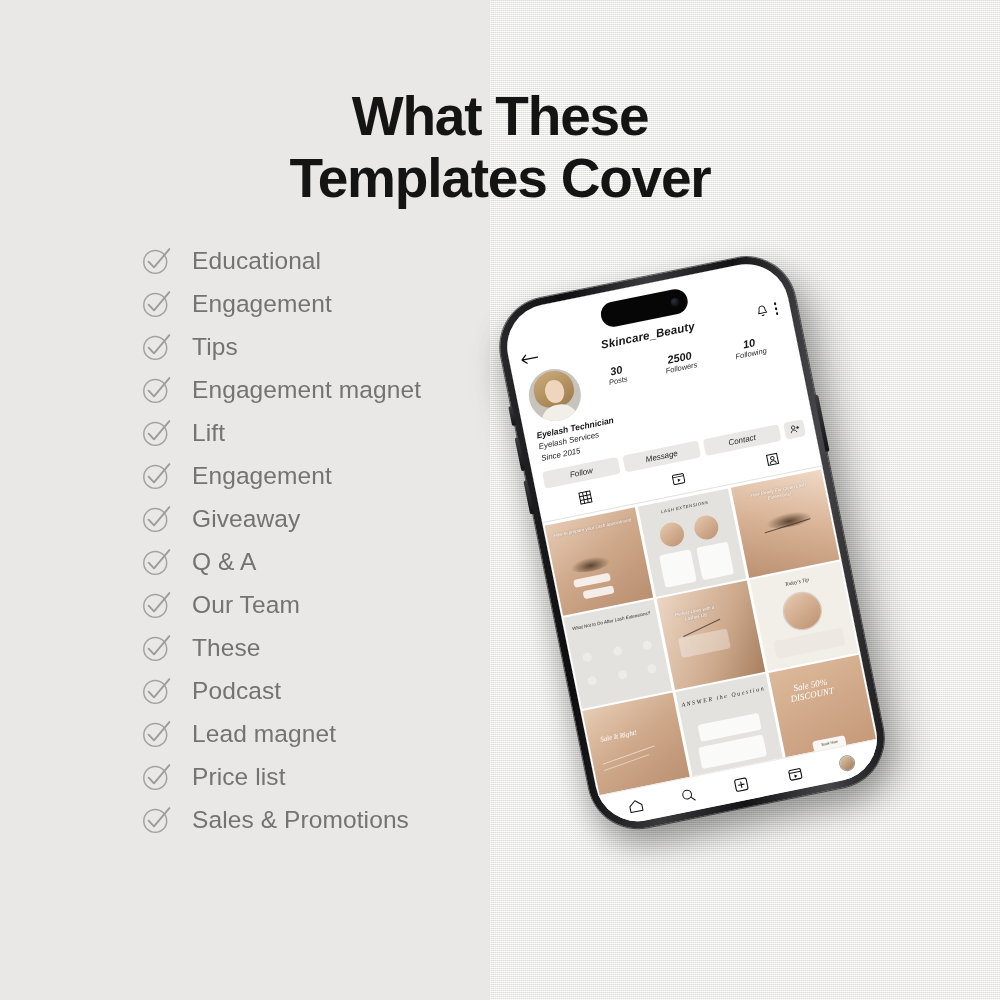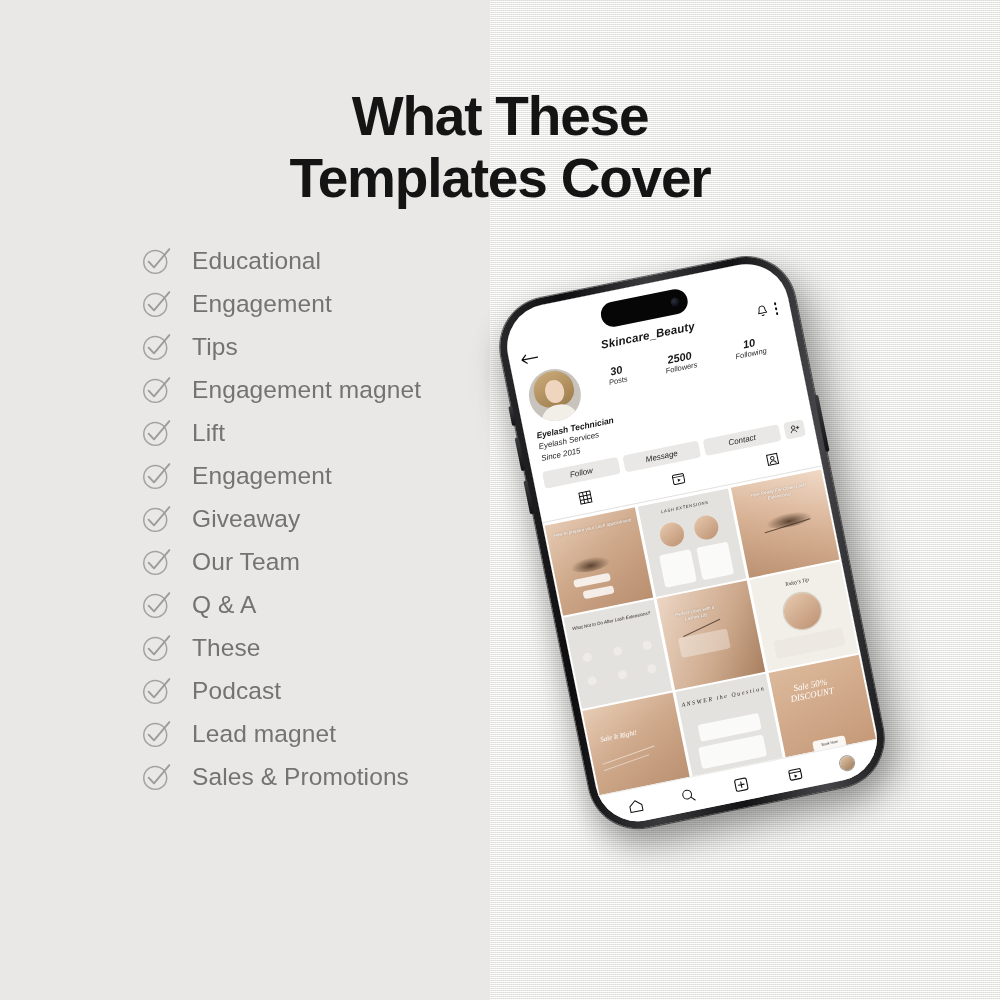--- a/index.html
+++ b/index.html
@@ -265,57 +265,66 @@
         </span>
         <span class="check-label">Giveaway</span>
       </div>
       <div class="check-item">
         <span class="check-icon">
           <svg viewBox="0 0 34 32">
             <circle cx="15" cy="17" r="13" fill="none" stroke="#a2a2a0" stroke-width="1.7"></circle>
             <path d="M7.5 16.8 L13.6 23.2 L31 2.5" fill="none" stroke="#9b9b99" stroke-width="2.1" stroke-linecap="round" stroke-linejoin="round"></path>
           </svg>
         </span>
+        <span class="check-label">Q &amp; A</span>
+      </div>
+      <div class="check-item">
+        <span class="check-icon">
+          <svg viewBox="0 0 34 32">
+            <circle cx="15" cy="17" r="13" fill="none" stroke="#a2a2a0" stroke-width="1.7"></circle>
+            <path d="M7.5 16.8 L13.6 23.2 L31 2.5" fill="none" stroke="#9b9b99" stroke-width="2.1" stroke-linecap="round" stroke-linejoin="round"></path>
+          </svg>
+        </span>
         <span class="check-label">Our Team</span>
       </div>
       <div class="check-item">
         <span class="check-icon">
           <svg viewBox="0 0 34 32">
             <circle cx="15" cy="17" r="13" fill="none" stroke="#a2a2a0" stroke-width="1.7"></circle>
             <path d="M7.5 16.8 L13.6 23.2 L31 2.5" fill="none" stroke="#9b9b99" stroke-width="2.1" stroke-linecap="round" stroke-linejoin="round"></path>
           </svg>
         </span>
-        <span class="check-label">Q &amp; A</span>
-      </div>
-      <div class="check-item">
-        <span class="check-icon">
-          <svg viewBox="0 0 34 32">
-            <circle cx="15" cy="17" r="13" fill="none" stroke="#a2a2a0" stroke-width="1.7"></circle>
-            <path d="M7.5 16.8 L13.6 23.2 L31 2.5" fill="none" stroke="#9b9b99" stroke-width="2.1" stroke-linecap="round" stroke-linejoin="round"></path>
-          </svg>
-        </span>
         <span class="check-label">These</span>
       </div>
       <div class="check-item">
         <span class="check-icon">
           <svg viewBox="0 0 34 32">
             <circle cx="15" cy="17" r="13" fill="none" stroke="#a2a2a0" stroke-width="1.7"></circle>
             <path d="M7.5 16.8 L13.6 23.2 L31 2.5" fill="none" stroke="#9b9b99" stroke-width="2.1" stroke-linecap="round" stroke-linejoin="round"></path>
           </svg>
         </span>
         <span class="check-label">Podcast</span>
       </div>
       <div class="check-item">
         <span class="check-icon">
           <svg viewBox="0 0 34 32">
             <circle cx="15" cy="17" r="13" fill="none" stroke="#a2a2a0" stroke-width="1.7"></circle>
             <path d="M7.5 16.8 L13.6 23.2 L31 2.5" fill="none" stroke="#9b9b99" stroke-width="2.1" stroke-linecap="round" stroke-linejoin="round"></path>
           </svg>
         </span>
         <span class="check-label">Lead magnet</span>
+      </div>
+      <div class="check-item">
+        <span class="check-icon">
+          <svg viewBox="0 0 34 32">
+            <circle cx="15" cy="17" r="13" fill="none" stroke="#a2a2a0" stroke-width="1.7"></circle>
+            <path d="M7.5 16.8 L13.6 23.2 L31 2.5" fill="none" stroke="#9b9b99" stroke-width="2.1" stroke-linecap="round" stroke-linejoin="round"></path>
+          </svg>
+        </span>
+        <span class="check-label">Price list</span>
       </div>
       <div class="check-item">
         <span class="check-icon">
           <svg viewBox="0 0 34 32">
             <circle cx="15" cy="17" r="13" fill="none" stroke="#a2a2a0" stroke-width="1.7"></circle>
             <path d="M7.5 16.8 L13.6 23.2 L31 2.5" fill="none" stroke="#9b9b99" stroke-width="2.1" stroke-linecap="round" stroke-linejoin="round"></path>
           </svg>
         </span>
         <span class="check-label">Sales &amp; Promotions</span>
       </div>

